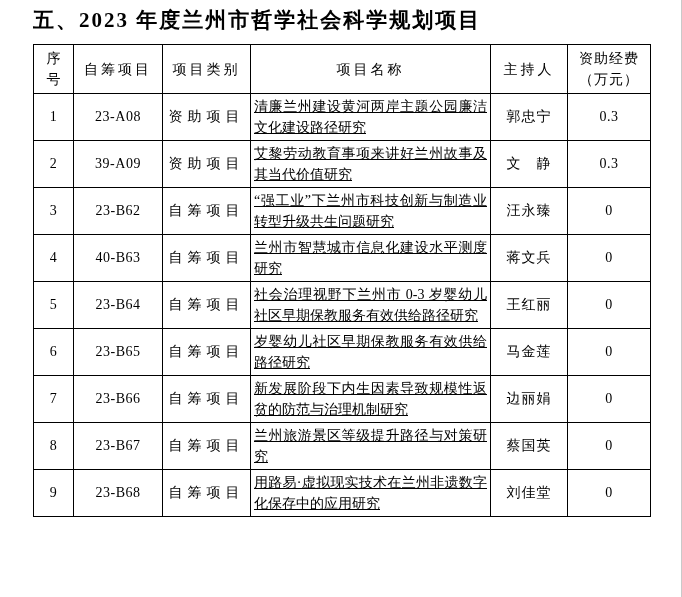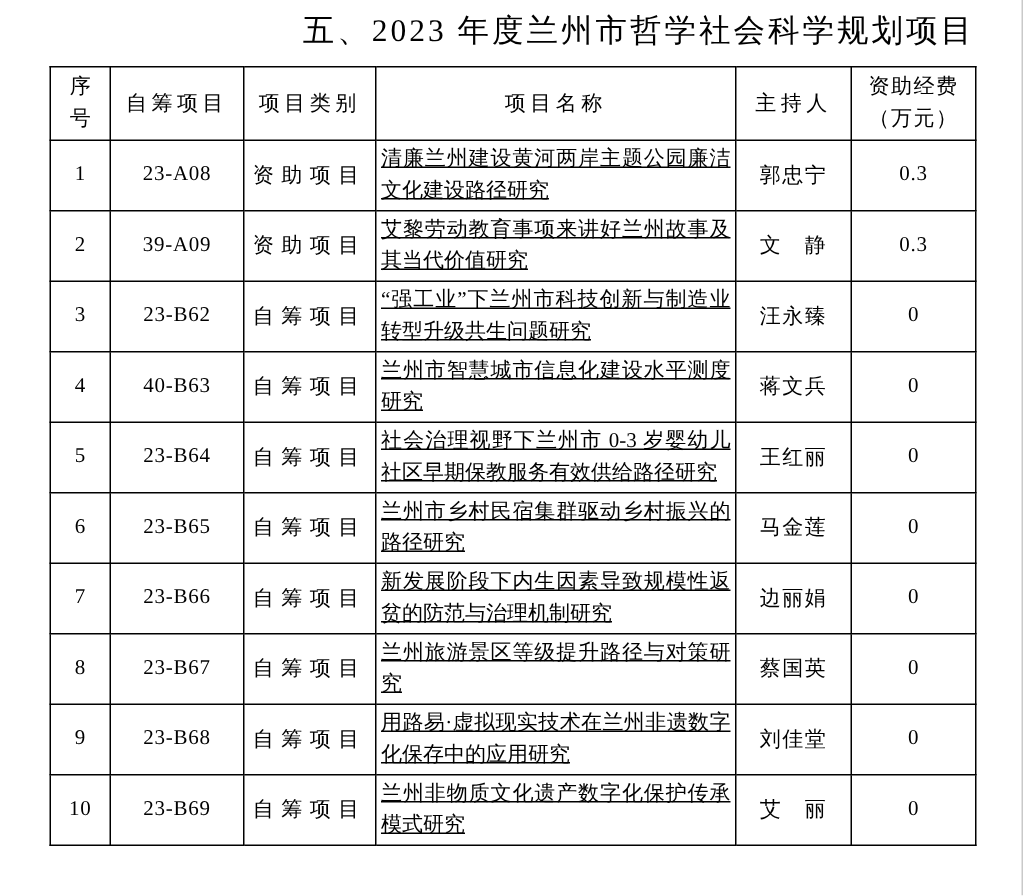--- a/index.html
+++ b/index.html
@@ -9,22 +9,22 @@
     font-family:"Liberation Serif","DejaVu Serif",serif;
     position:relative;overflow:hidden;
   }
   
   .edge-line{
     position:absolute;top:0;right:0;width:1px;height:100%;
     background:#c9c9c9;
   }
   .doc-title{
     width:617px;margin:7px 0 0 33px;
-    text-align:right;
-    font-size:21px;font-weight:normal;letter-spacing:2px;
+    text-align:left;
+    font-size:21px;font-weight:bold;letter-spacing:2px;
     line-height:26px;
     white-space:nowrap;
   }
   table.project-table{
     border-collapse:collapse;table-layout:fixed;
     width:617px;margin:11px 0 0 33px;
   }
   .project-table col.c-no{width:40px}
   .project-table col.c-code{width:89px}
   .project-table col.c-category{width:88px}
@@ -124,21 +124,21 @@
         <td class="col-code">23-B64</td>
         <td class="col-category">自筹项目</td>
         <td class="col-name">社会治理视野下兰州市 0-3 岁婴幼儿社区早期保教服务有效供给路径研究</td>
         <td class="col-leader">王红丽</td>
         <td class="col-funding">0</td>
       </tr>
       <tr>
         <td class="col-no">6</td>
         <td class="col-code">23-B65</td>
         <td class="col-category">自筹项目</td>
-        <td class="col-name">兰州市乡村民宿集群驱动乡村振兴的路径研究</td>
+        <td class="col-name">岁婴幼儿社区早期保教服务有效供给路径研究</td>
         <td class="col-leader">马金莲</td>
         <td class="col-funding">0</td>
       </tr>
       <tr>
         <td class="col-no">7</td>
         <td class="col-code">23-B66</td>
         <td class="col-category">自筹项目</td>
         <td class="col-name">新发展阶段下内生因素导致规模性返贫的防范与治理机制研究</td>
         <td class="col-leader">边丽娟</td>
         <td class="col-funding">0</td>
@@ -152,24 +152,16 @@
         <td class="col-funding">0</td>
       </tr>
       <tr>
         <td class="col-no">9</td>
         <td class="col-code">23-B68</td>
         <td class="col-category">自筹项目</td>
         <td class="col-name">用路易·虚拟现实技术在兰州非遗数字化保存中的应用研究</td>
         <td class="col-leader">刘佳堂</td>
         <td class="col-funding">0</td>
       </tr>
-      <tr>
-        <td class="col-no">10</td>
-        <td class="col-code">23-B69</td>
-        <td class="col-category">自筹项目</td>
-        <td class="col-name">兰州非物质文化遗产数字化保护传承模式研究</td>
-        <td class="col-leader">艾　丽</td>
-        <td class="col-funding">0</td>
-      </tr>
     </tbody>
 </table>
 
 <div class="edge-line"></div>
 
 </body></html>

